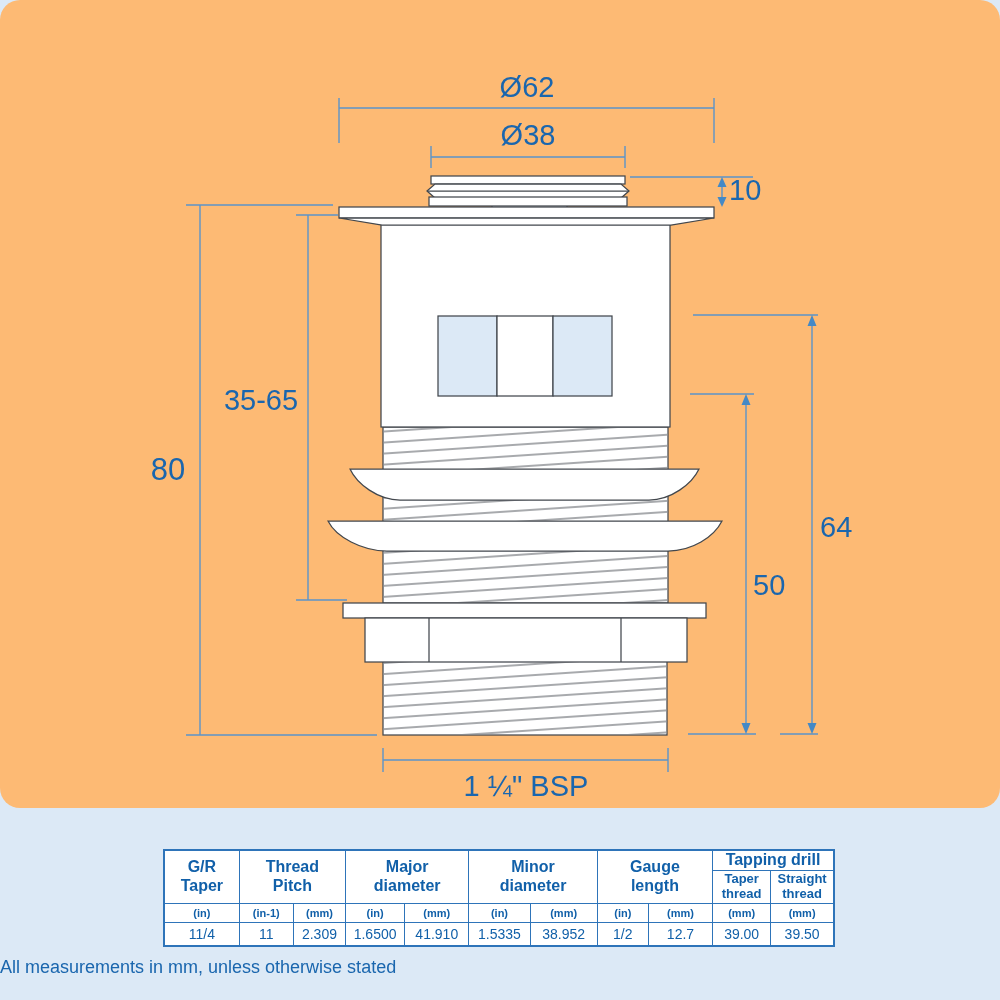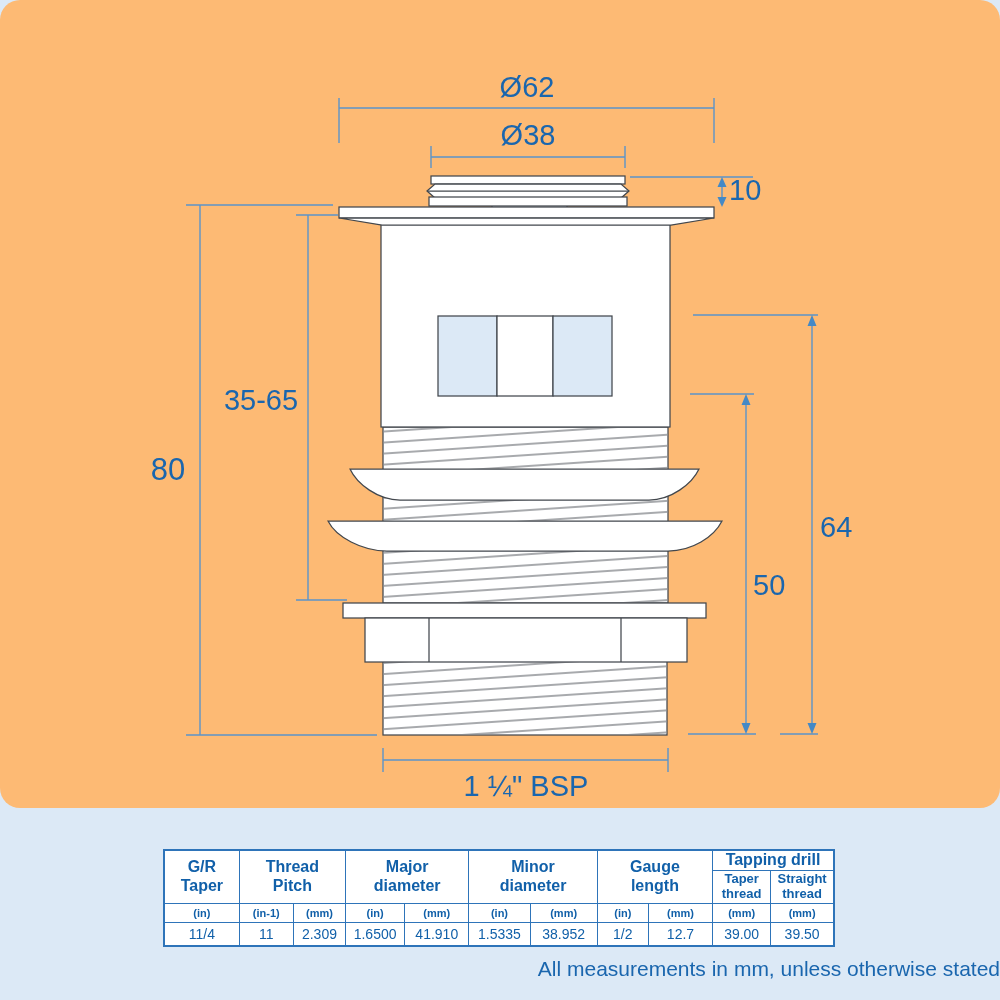--- a/index.html
+++ b/index.html
@@ -35,21 +35,21 @@
   .spec .grp { font-size:16px; font-weight:bold; line-height:1.15; }
   .spec .sub { font-size:13px; font-weight:bold; line-height:1.1; }
   .pre { white-space:pre-line; }
   .r-head  { height:20px; }
   .r-sub   { height:33px; }
   .r-units td  { font-size:11px; font-weight:bold; height:18px; }
   .r-values td { font-size:14px; height:22px; }
 
   .footer {
     position:absolute; left:0; top:957px; width:1000px;
-    text-align:right; font-size:21px; color:#1a66ae;
+    text-align:left; font-size:18px; color:#1a66ae;
   }
 </style>
 </head>
 <body>
 
 <div class="stage">
 
   <svg class="drawing" width="1000" height="840" viewBox="0 0 1000 840">
     <defs>
       <pattern id="hatch" patternUnits="userSpaceOnUse" width="48" height="11" patternTransform="rotate(-3.8)">

